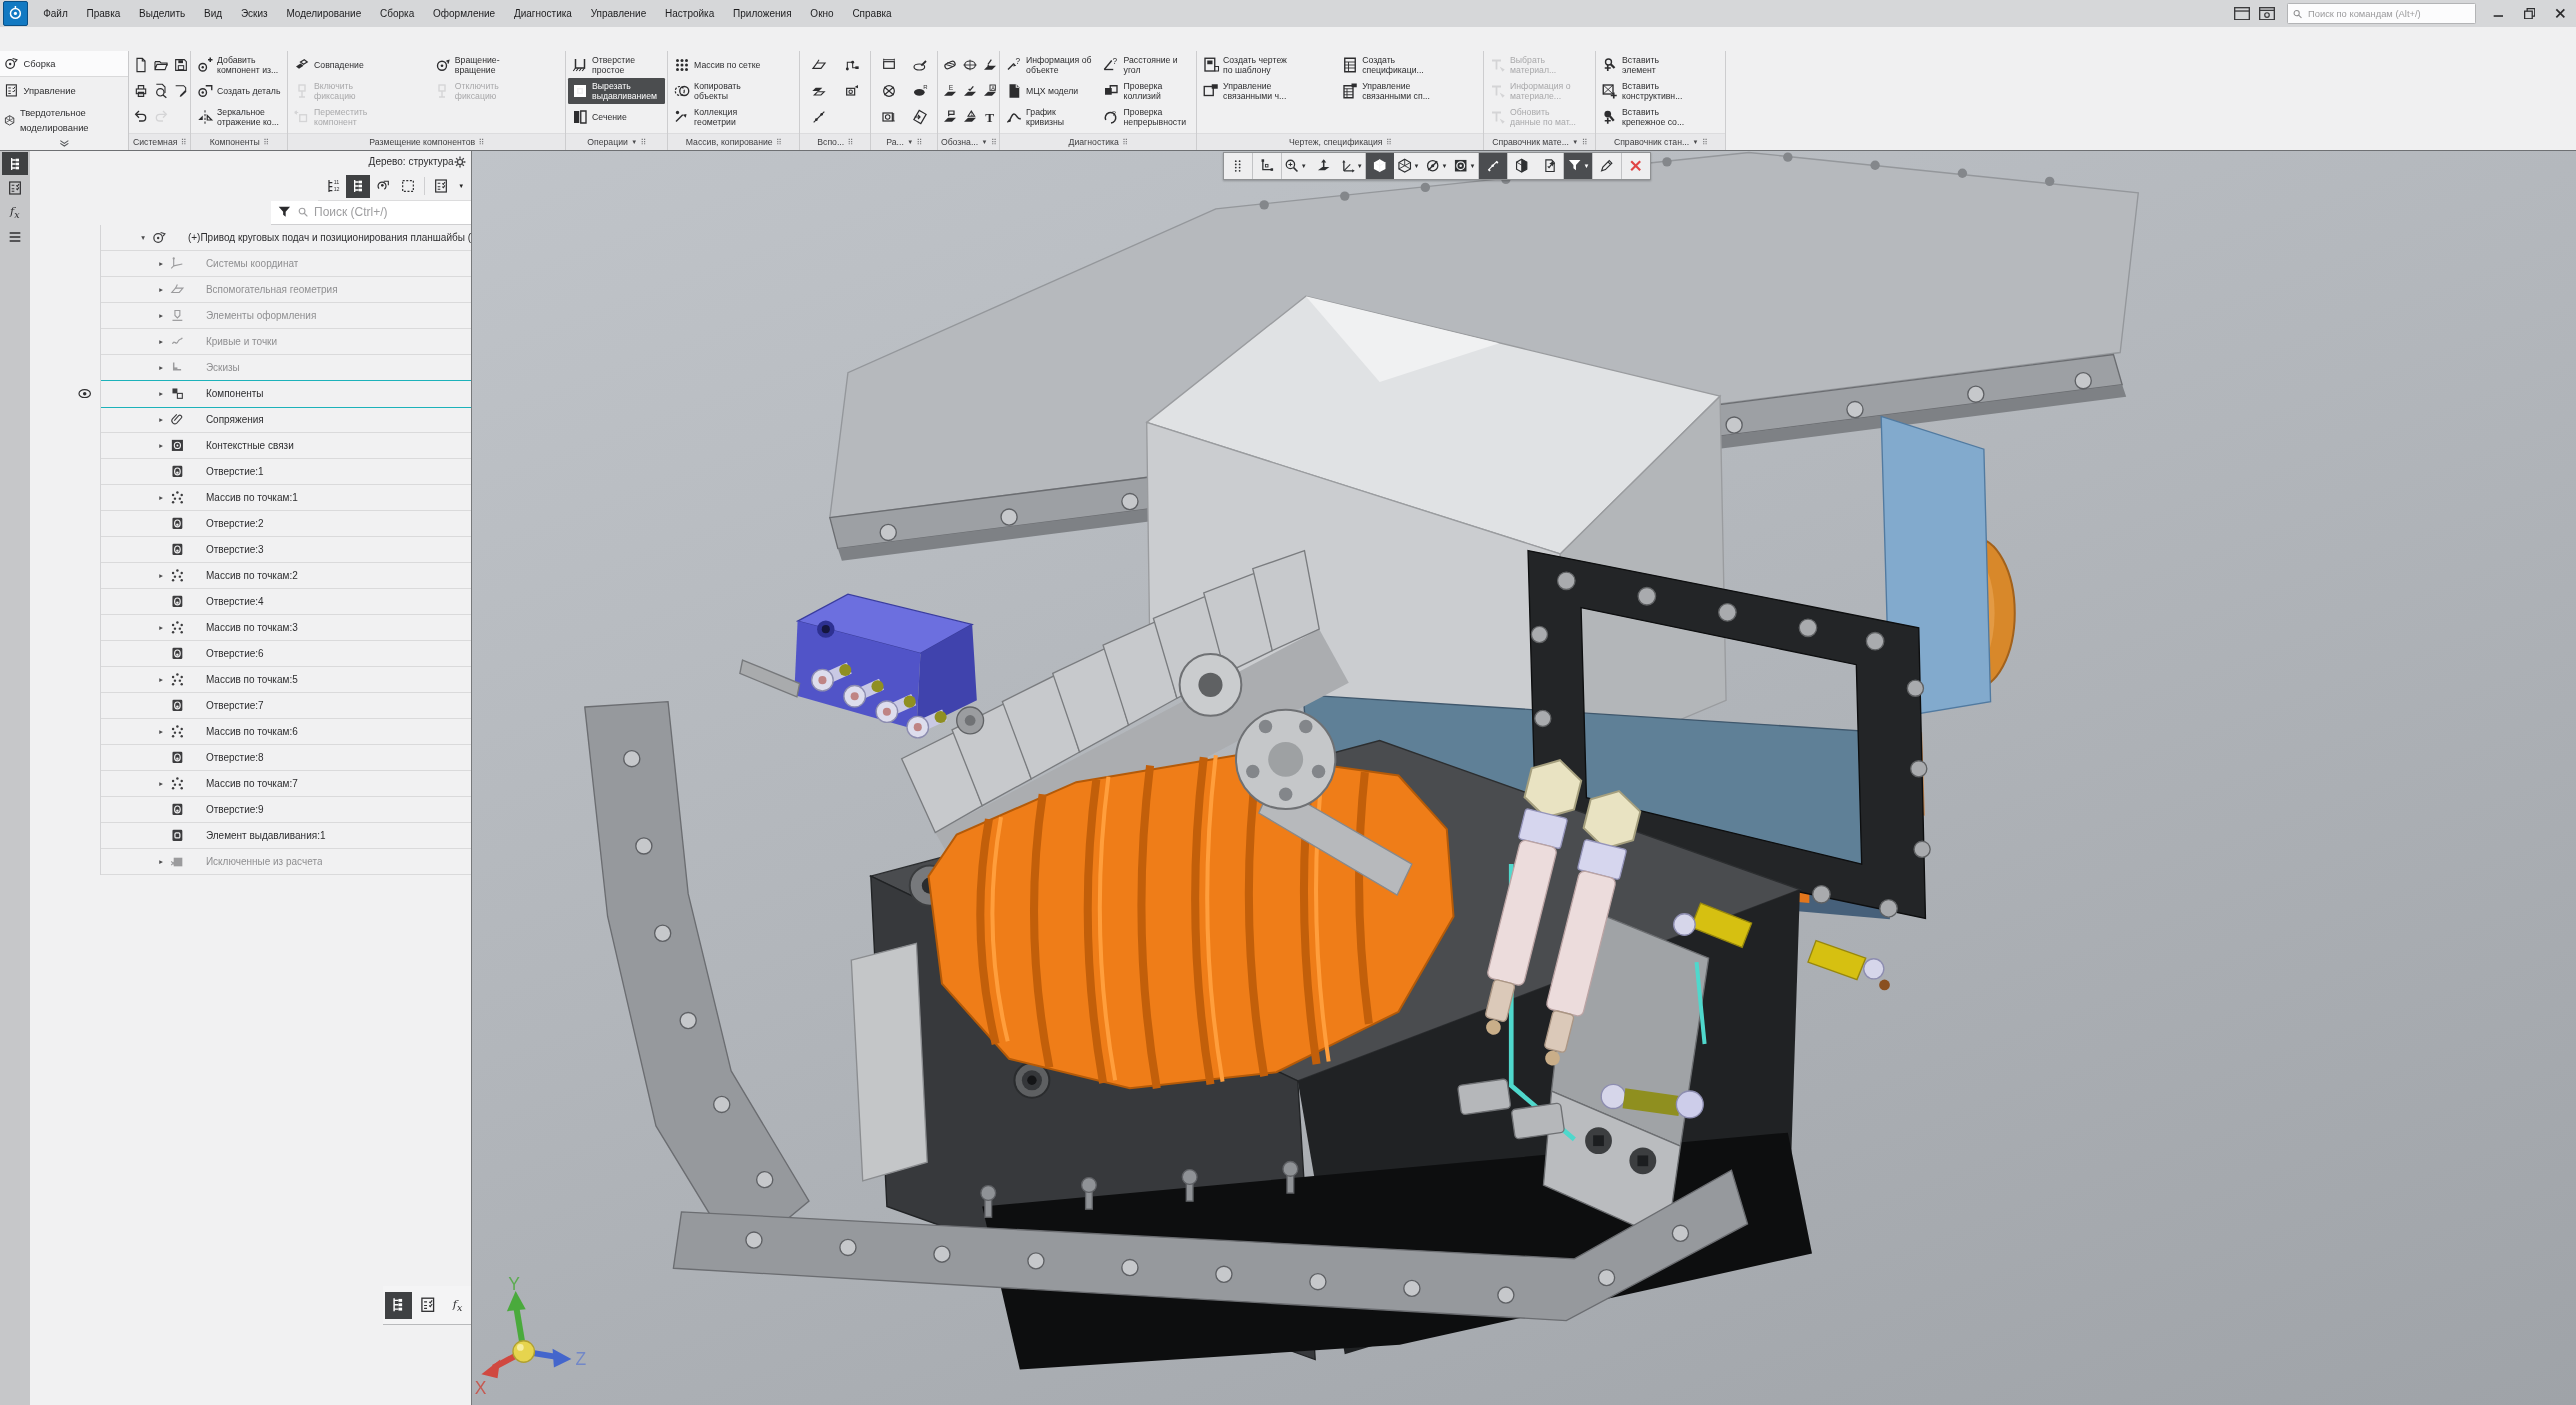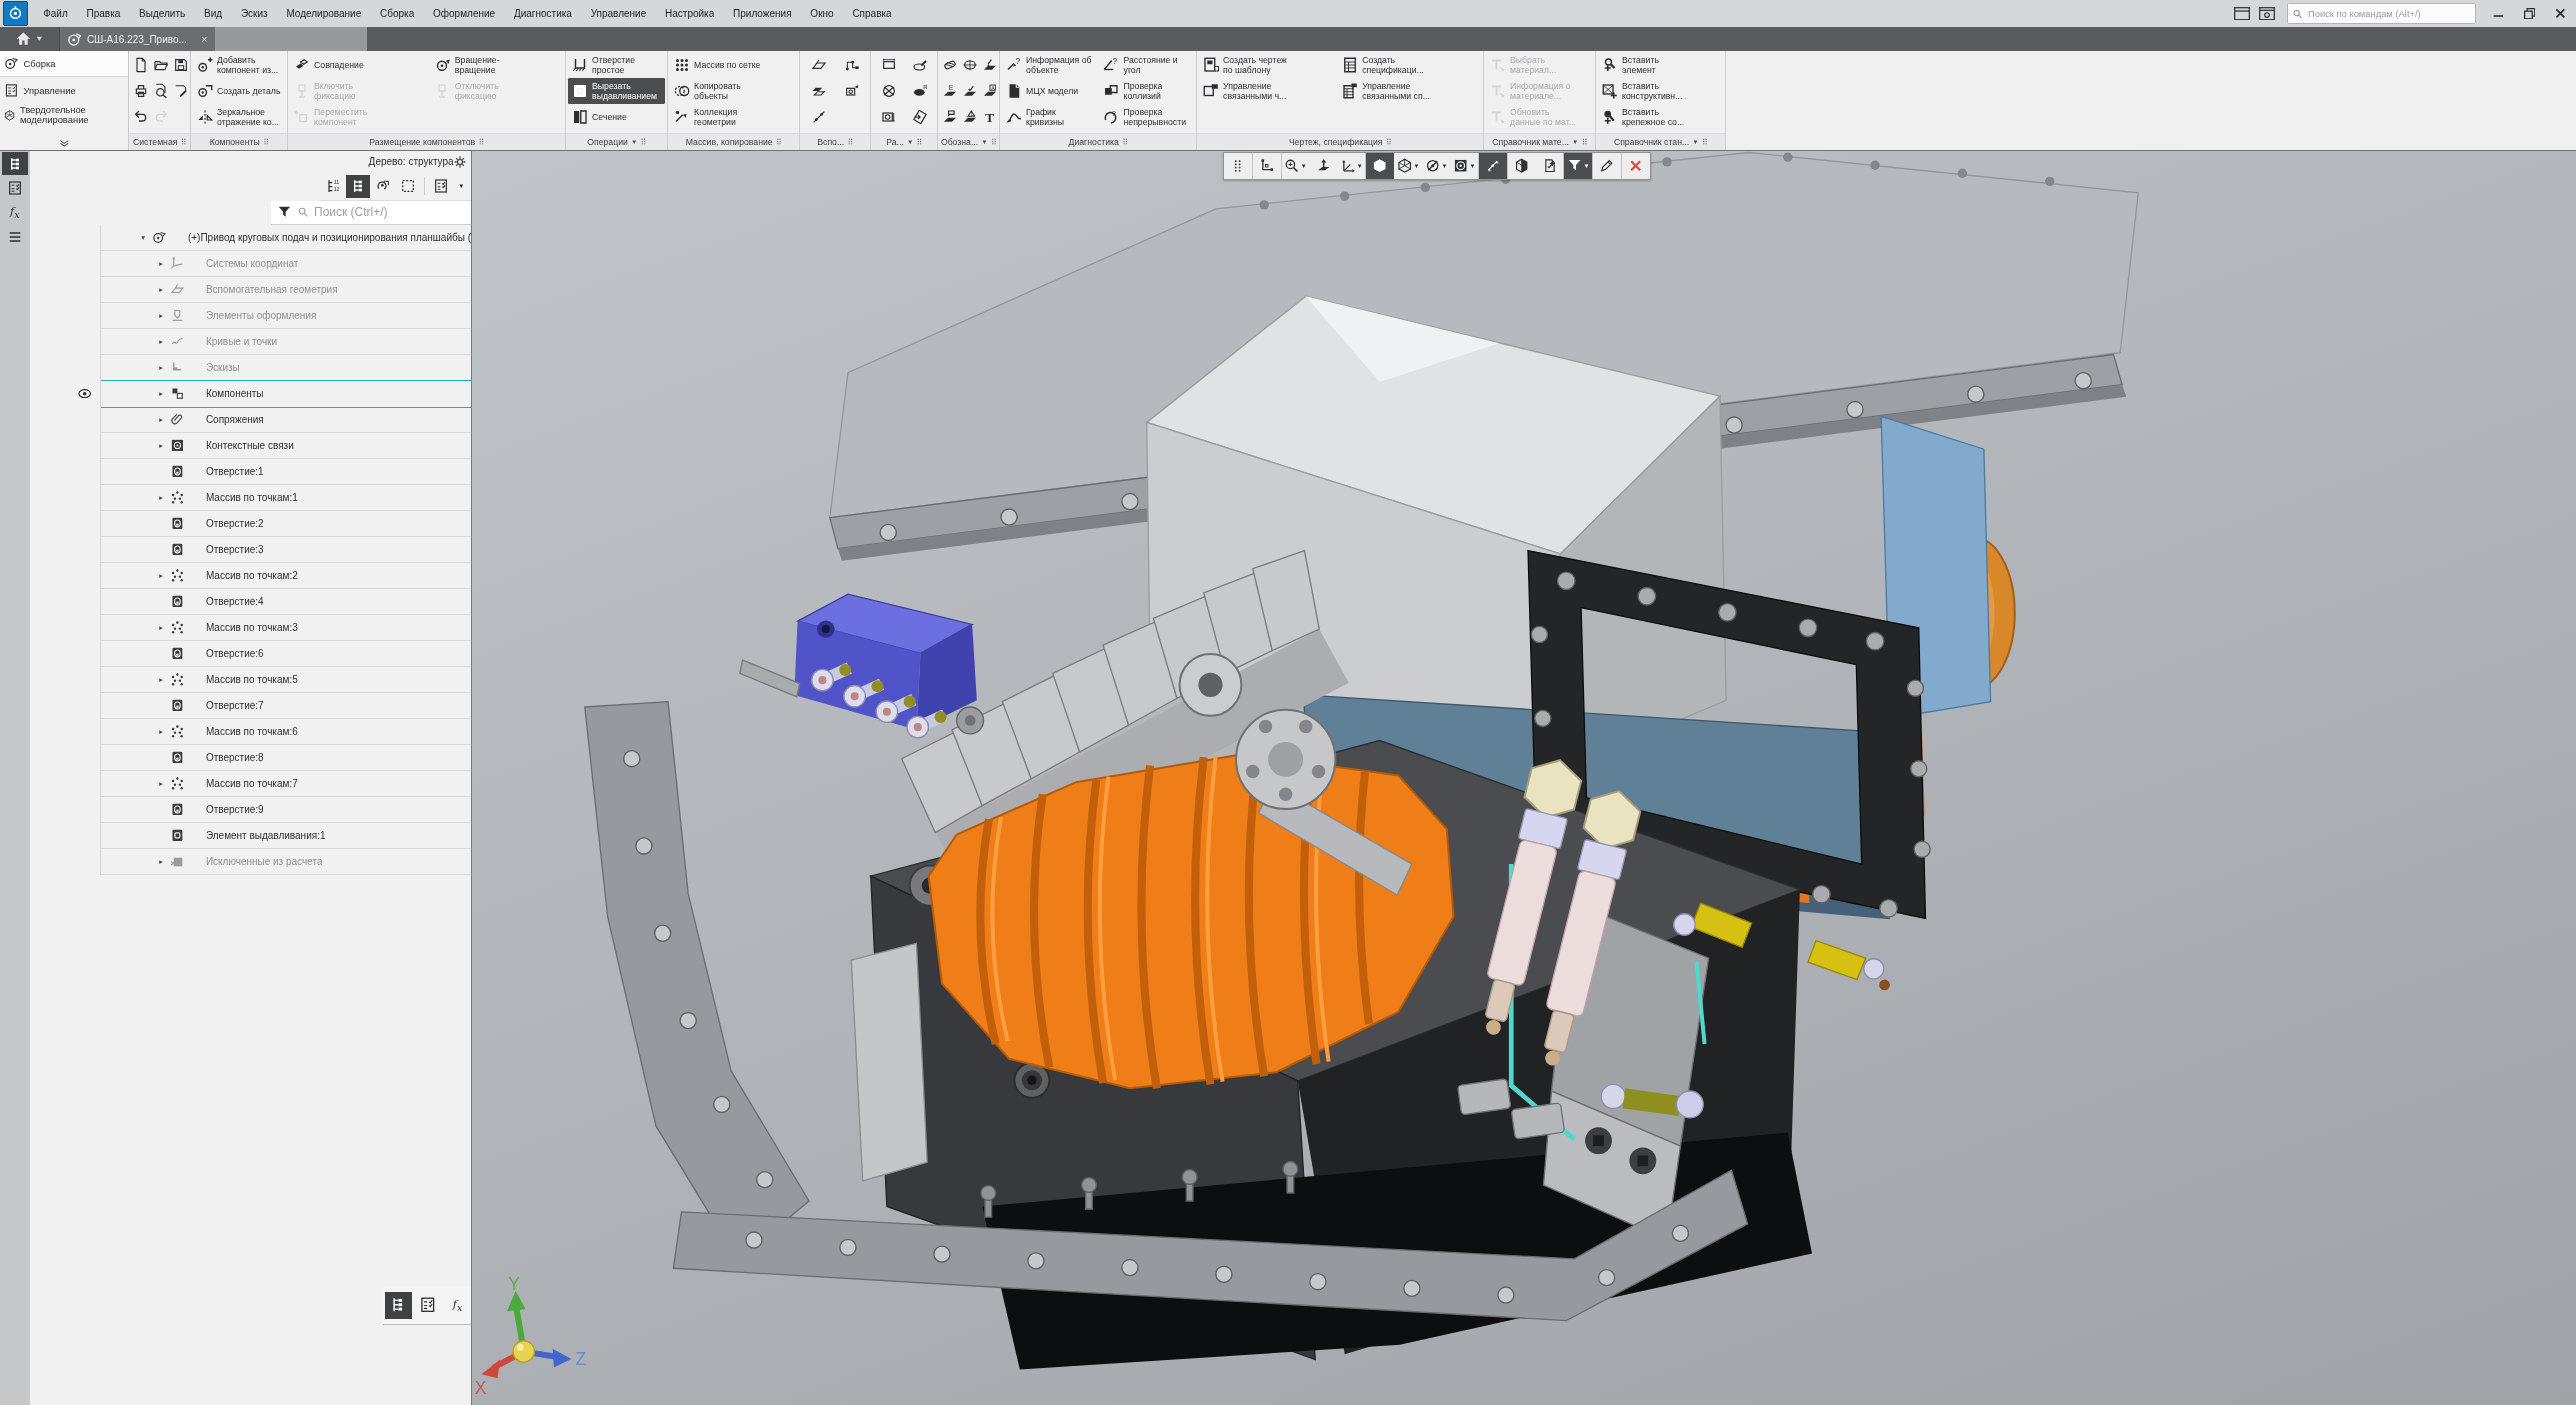--- a/index.html
+++ b/index.html
@@ -161,40 +161,20 @@
           <path d="M5 5V1h12v12h-4" fill="none" stroke="#2c2c2e" stroke-width="2"></path>
         </svg>
     </div>
     <div class="winctl">
       <svg width="10.7" height="10.7" viewBox="0 0 16 16">
           <path d="M2 2 L14 14 M14 2 L2 14" stroke="#2c2c2e" stroke-width="2.6"></path>
         </svg>
     </div>
   </div>
 
-  <div class="tabbar">
-    <div class="home-btn">
-      <svg width="14.8" height="13.4" viewBox="0 0 24 22">
-          <path d="M12 1 L23 11 H19 V21 H14 V14 H10 V21 H5 V11 H1 Z" fill="#e8e8e8"></path>
-        </svg>
-      <svg width="6.7" height="5.4" viewBox="0 0 10 8">
-          <path d="M1 1 L5 7 L9 1 Z" fill="#dcdcdc"></path>
-        </svg>
-    </div>
-    <div class="tab">
-      <svg width="14.8" height="14.8" viewBox="0 0 24 24">
-          <circle cx="11" cy="13" r="8" fill="none" stroke="#ececec" stroke-width="2.2"></circle>
-          <circle cx="11" cy="13" r="2.4" fill="#ececec"></circle>
-          <path d="M15 3 L22 6 L19 10" fill="none" stroke="#ececec" stroke-width="2"></path>
-        </svg>
-      <span class="tlabel">СШ-А16.223_Приво...</span>
-      <span class="tclose">×</span>
-    </div>
-    <div class="tab-after"></div>
-  </div>
 
   <div class="ribbon">
     <div class="switcher">
         <div class="sw-item sel">
           <svg class="ic" width="14.8" height="14.8" viewBox="0 0 24 24">
             <circle cx="10" cy="13" r="7" fill="none" stroke="currentColor" stroke-width="2"></circle>
             <circle cx="10" cy="13" r="2" fill="currentColor"></circle>
             <path d="M14 4l7 2-3 4" fill="none" stroke="currentColor" stroke-width="1.8"></path>
           </svg>
           <span>Сборка</span>
@@ -205,21 +185,21 @@
             <path d="M7 8h4M7 13h4M7 17h4" stroke="currentColor" stroke-width="1.6"></path>
             <path d="M14 8l1.5 1.5L18 6M14 13l1.5 1.5L18 11" fill="none" stroke="currentColor" stroke-width="1.6"></path>
           </svg>
           <span>Управление</span>
         </div>
         <div class="sw-item">
           <svg class="ic" width="14.8" height="14.8" viewBox="0 0 24 24">
             <path d="M12 2l9 5v10l-9 5-9-5V7z" fill="none" stroke="currentColor" stroke-width="1.8"></path>
             <path d="M12 2v10l9 5M12 12l-9 5M3 7l9 5 9-5" fill="none" stroke="currentColor" stroke-width="1.4"></path>
           </svg>
-          <span style="white-space: normal; line-height: 10px;">Твердотельное моделирование</span>
+          <span style="white-space: normal; line-height: 15px;">Твердотельное моделирование</span>
         </div>
         <div class="sw-more">
           <svg width="10.7" height="6.7" viewBox="0 0 16 10">
             <path d="M2 1l6 4 6-4M2 5l6 4 6-4" fill="none" stroke="#55575a" stroke-width="1.6"></path>
           </svg>
         </div>
       </div>
     <div id="groups" style="display:flex;">
         <div class="grp g0 icons">
           <div class="grp-body">

